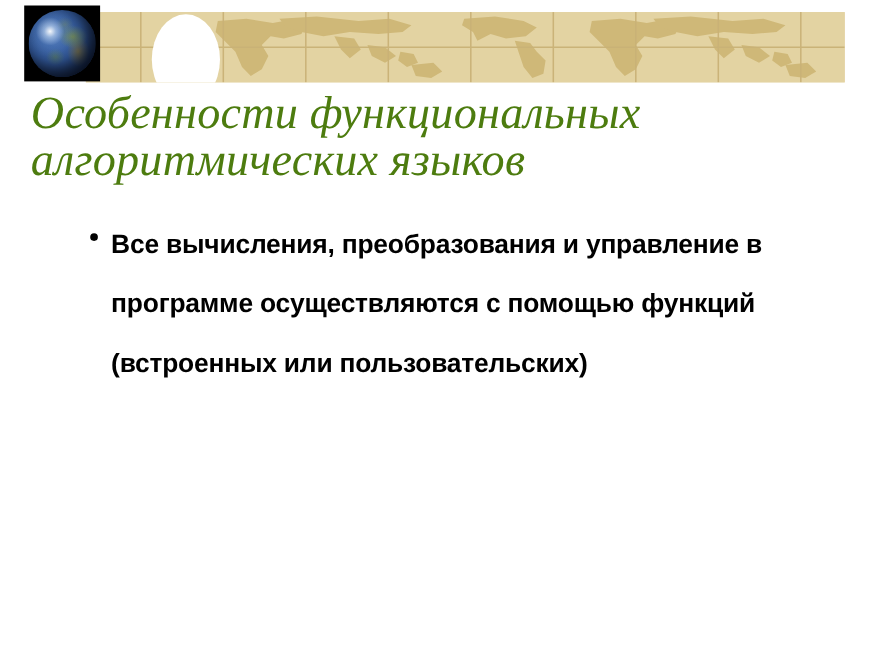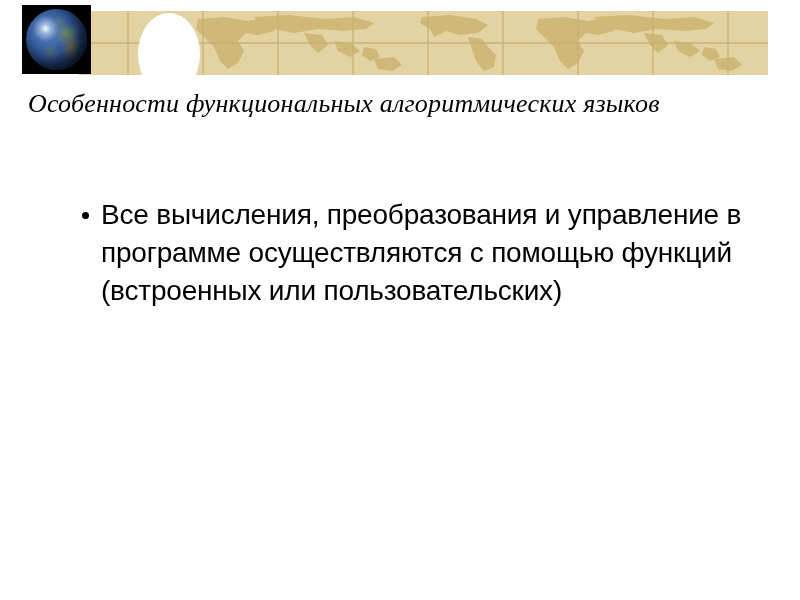--- a/index.html
+++ b/index.html
@@ -81,47 +81,47 @@
       radial-gradient(circle at 38% 36%, #4a72b4 0%, #335a9c 45%, #1d3566 78%, #0b1730 100%);
     box-shadow: inset -7px -7px 16px rgba(0,0,0,0.72);
   }
 
   
   #title {
     position: absolute;
     left: 28px;
     top: 82px;
     width: 740px;
-    color: #000000;
+    color: #4d7c0f;
     font-family: "Liberation Serif", "DejaVu Serif", serif;
     font-style: italic;
-    font-size: 26px;
+    font-size: 42px;
     line-height: 43px;
     font-weight: normal;
     letter-spacing: 0.2px;
     white-space: pre-wrap;
   }
 
   
   #body {
     position: absolute;
     left: 78px;
     top: 196px;
     width: 700px;
     color: #000000;
   }
   .bullet-item {
     position: relative;
     display: block;
     padding-left: 23px;
     margin: 0 0 2px 0;
     font-family: "Liberation Sans Narrow", "Liberation Sans", "DejaVu Sans", sans-serif;
-    font-size: 28px;
-    line-height: 38px;
-    font-weight: normal;
+    font-size: 24px;
+    line-height: 54px;
+    font-weight: bold;
     font-stretch: condensed;
     letter-spacing: -0.2px;
     color: #000000;
   }
   .bullet-item .marker {
     position: absolute;
     left: 4px;
     top: 16px;
     width: 7px;
     height: 7px;

